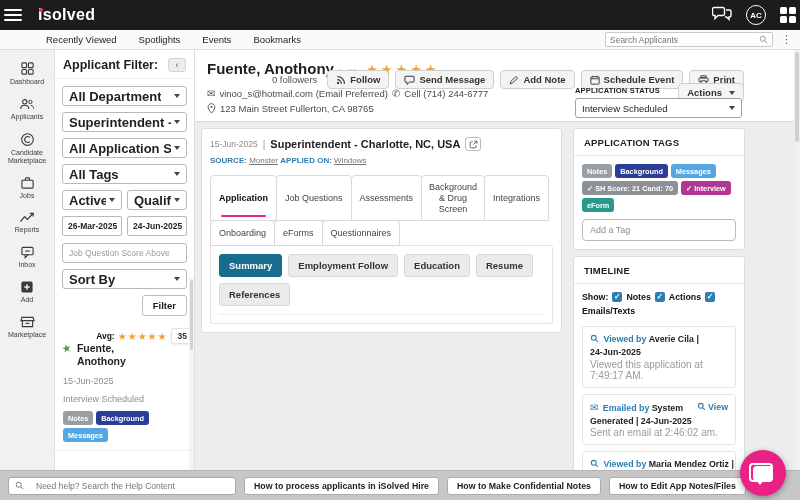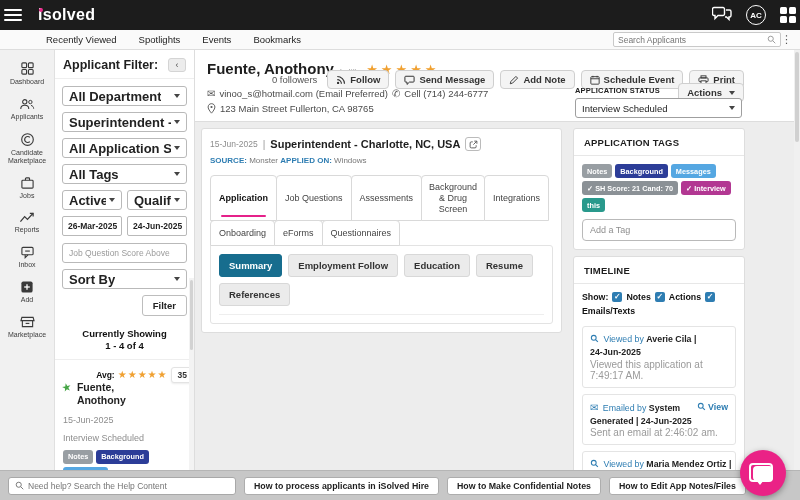--- a/index.html
+++ b/index.html
@@ -14,21 +14,21 @@
   .logo { position:relative; color:#fff; font-size:16px; font-weight:bold; letter-spacing:.3px; margin-left:16px; }
   .logo-dot { position:absolute; left:1px; top:2px; width:4px; height:4px; border-radius:50%; background:#e92a8c; z-index:2; }
   .top-right { margin-left:auto; display:flex; align-items:center; gap:14px; }
   .avatar { width:20px; height:20px; border:1.5px solid #fff; border-radius:50%; color:#fff; font-size:8px; font-weight:bold; display:flex; align-items:center; justify-content:center; }
   .gridicon { display:grid; grid-template-columns:7px 7px; grid-template-rows:7px 7px; gap:2px; }
   .gridicon i { background:#fff; border-radius:1.5px; }
 
   
   .subnav { position:absolute; top:30px; left:0; right:0; height:20px; background:#fafafa; border-bottom:1px solid #ddd; display:flex; align-items:center; padding-left:46px; }
   .subnav-link { font-size:9.5px; color:#222; margin-right:22px; cursor:pointer; }
-  .subnav-right { margin-left:auto; display:flex; align-items:center; padding-right:8px; }
+  .subnav-right { margin-left:auto; display:flex; align-items:center; gap:8px; padding-right:8px; }
   .searchbox { display:flex; align-items:center; width:168px; height:15px; border:1px solid #c9c9c9; background:#fff; border-radius:2px; padding:0 4px; }
   .searchbox input { flex:1; border:0; outline:0; font-size:8.5px; color:#333; font-family:inherit; background:transparent; }
   .kebab { font-size:11px; color:#555; cursor:pointer; line-height:1; }
 
   
   .sidebar { position:absolute; top:50px; bottom:30px; left:0; width:55px; background:#f1f1f1; border-right:1px solid #e0e0e0; padding-top:6px; }
   .side-item { display:flex; flex-direction:column; align-items:center; gap:2px; padding:5px 2px 6px; cursor:pointer; }
   .side-item svg { display:block; }
   .side-label { font-size:7px; color:#3c3c3c; text-align:center; line-height:1.15; }
 
@@ -94,21 +94,21 @@
 
   
   .appcard { background:#fff; border:1px solid #ddd; border-radius:3px; margin:6px 8px 0 6px; padding:8px; }
   .apptitle-row { display:flex; align-items:center; gap:5px; }
   .appdate { font-size:8.5px; color:#8d8d8d; white-space:nowrap; }
   .appsep { color:#999; font-size:10px; }
   .apptitle { font-size:11px; font-weight:bold; color:#1e1e1e; white-space:nowrap; }
   .extlink { width:16px; height:14px; border:1px solid #bbb; border-radius:3px; display:flex; align-items:center; justify-content:center; cursor:pointer; flex:none; }
   .srcrow { margin-top:5px; font-size:8px; }
   .srcrow .lbl { color:#2e7db2; font-weight:bold; }
-  .srcrow .val { color:#777; }
+  .srcrow .val { color:#777;text-decoration:underline; }
   .tabs { display:flex; flex-wrap:wrap; margin-top:10px; }
   .tab { border:1px solid #d9d9d9; background:#fff; border-radius:4px 4px 0 0; padding:6px 8px; font-size:9px; color:#444; text-align:center; cursor:pointer; margin-right:-1px; margin-bottom:-1px; display:flex; align-items:center; justify-content:center; min-height:26px; position:relative; }
   .tab.two { max-width:64px; line-height:1.2; }
   .tab.active { color:#111; font-weight:bold; z-index:2; }
   .tab.active::after { content:""; position:absolute; left:10px; right:10px; bottom:3px; height:2.5px; background:#e5218a; border-radius:2px; }
   .tabpanel { border:1px solid #e3e3e3; border-radius:0 3px 3px 3px; padding:8px; }
   .subtabs { display:flex; flex-wrap:wrap; gap:6px; }
   .stab { background:#ebebeb; border:1px solid #d8d8d8; border-radius:3px; padding:5px 9px; font-size:9.5px; font-weight:bold; color:#333; cursor:pointer; white-space:nowrap; }
   .stab.active { background:#176d8e; border-color:#176d8e; color:#fff; }
   .panel-foot { border-top:1px solid #eee; margin-top:8px; }
@@ -116,35 +116,35 @@
   
   .rcard { background:#fff; border:1px solid #ddd; border-radius:3px; margin-top:6px; }
   .rcard-h { font-size:9.5px; font-weight:bold; color:#1e1e1e; letter-spacing:.2px; padding:8px 10px 7px; border-bottom:1px solid #e7e7e7; }
   .rcard-b { padding:8px; }
   .addtag { width:100%; height:22px; border:1px solid #b9b9b9; border-radius:4px; padding:0 7px; font-size:9px; color:#333; font-family:inherit; outline:none; margin-top:7px; }
   .addtag::placeholder { color:#8f8f8f; }
   .showrow { display:flex; align-items:center; flex-wrap:wrap; gap:4px; font-size:8.8px; font-weight:bold; color:#111; padding:8px 8px 4px; }
   .cbx { width:10px; height:10px; background:#2e7db2; border-radius:2px; color:#fff; font-size:8px; line-height:10px; text-align:center; flex:none; cursor:pointer; }
   .tl-entry { border:1px solid #e4e4e4; border-radius:3px; margin:6px 8px; padding:6px 7px; position:relative; }
   .tl-line { font-size:8.8px; line-height:1.4; width:118px; }
-  .tl-act { color:#2e7db2; font-weight:normal; }
+  .tl-act { color:#2e7db2; font-weight:bold; }
   .tl-who { color:#222; font-weight:bold; }
   .tl-detail { font-size:10px; color:#9a9a9a; }
   .tl-detail:empty { display:none; }
   .tl-view { position:absolute; top:7px; right:7px; display:flex; align-items:center; gap:2px; color:#2e7db2; font-size:8.8px; font-weight:bold; cursor:pointer; }
   .tl-ic { display:inline-block; vertical-align:-1px; margin-right:2px; }
   .env { color:#2e7db2; font-size:10px; font-weight:normal; margin-right:2px; }
 
   
   .page-scroll { position:absolute; top:50px; bottom:30px; right:0; width:6px; background:#f0f0f0; }
   .page-scroll i { position:absolute; top:2px; left:1px; width:4px; height:90px; background:#d0d0d0; border-radius:2px; }
 
   
   .bottombar { position:absolute; left:0; right:0; bottom:0; height:30px; background:#c7c7c7; border-top:1px solid #b5b5b5; display:flex; align-items:center; padding:0 8px; gap:8px; }
-  .helpbox { display:flex; align-items:center; gap:4px; width:228px; height:18px; background:#fff; border:1px solid #a8a8a8; border-radius:3px; padding:0 6px; }
+  .helpbox { display:flex; align-items:center; gap:12px; width:228px; height:18px; background:#fff; border:1px solid #a8a8a8; border-radius:3px; padding:0 6px; }
   .helpbox input { flex:1; border:0; outline:0; font-size:8.5px; color:#333; font-family:inherit; }
   .helpbtn { background:#fff; border:1px solid #adadad; border-radius:3px; height:18px; display:flex; align-items:center; padding:0 9px; font-size:8.8px; font-weight:bold; color:#1e1e1e; cursor:pointer; white-space:nowrap; }
 
   
   .fab { position:absolute; right:14px; bottom:4px; width:46px; height:46px; border-radius:50%; background:#ea2286; box-shadow:0 2px 6px rgba(0,0,0,.35); display:flex; align-items:center; justify-content:center; cursor:pointer; z-index:5; }
   .fab-bubble { position:relative; width:20px; height:15px; background:#fff; border-radius:4px; }
   .fab-bubble::before { content:""; position:absolute; left:-4px; top:-3px; width:20px; height:15px; border:2px solid #fff; border-radius:4px; background:transparent; }
   .fab-bubble::after { content:""; position:absolute; left:3px; bottom:-4px; border-left:4px solid transparent; border-right:4px solid transparent; border-top:5px solid #fff; }
 </style>
 </head>
@@ -299,24 +299,20 @@
         <div class="fdate">24-Jun-2025</div>
       </div>
       <input class="finput" placeholder="Job Question Score Above" style="">
       <div class="fselect">
           <span class="txt">Sort By</span>
           <span class="caret"></span>
         </div>
       <div class="fbtn-row">
           <button class="filter-btn">Filter</button>
         </div>
-    </div>
-    <div class="showing">
-      <div>Currently Showing</div>
-      <div>1 - 4 of 4</div>
     </div>
 
     <div class="acard">
       <div class="avg-row">
         <span class="avg-lbl">Avg:</span>
         <span class="stars-sm"><span>★★★★★</span><span></span></span>
         <span class="score-badge">35</span>
       </div>
       <div class="cname-row">
         <span class="gstar">★</span>
@@ -461,21 +457,21 @@
 
         <div class="rcard">
           <div class="rcard-h">APPLICATION TAGS</div>
           <div class="rcard-b">
             <div class="chips" style="margin-top:0;">
               <span class="chip chip-notes">Notes</span>
               <span class="chip chip-background">Background</span>
               <span class="chip chip-messages">Messages</span>
               <span class="chip chip-score">✓ SH Score: 21 Cand: 70</span>
               <span class="chip chip-interview">✓ Interview</span>
-              <span class="chip chip-eform">this</span>
+              <span class="chip chip-eform">eForm</span>
             </div>
             <input class="addtag" placeholder="Add a Tag" style="">
           </div>
         </div>
 
         <div class="rcard">
           <div class="rcard-h">TIMELINE</div>
           <div class="showrow">
             <span>Show:</span>
             <span class="cbx">✓</span>

